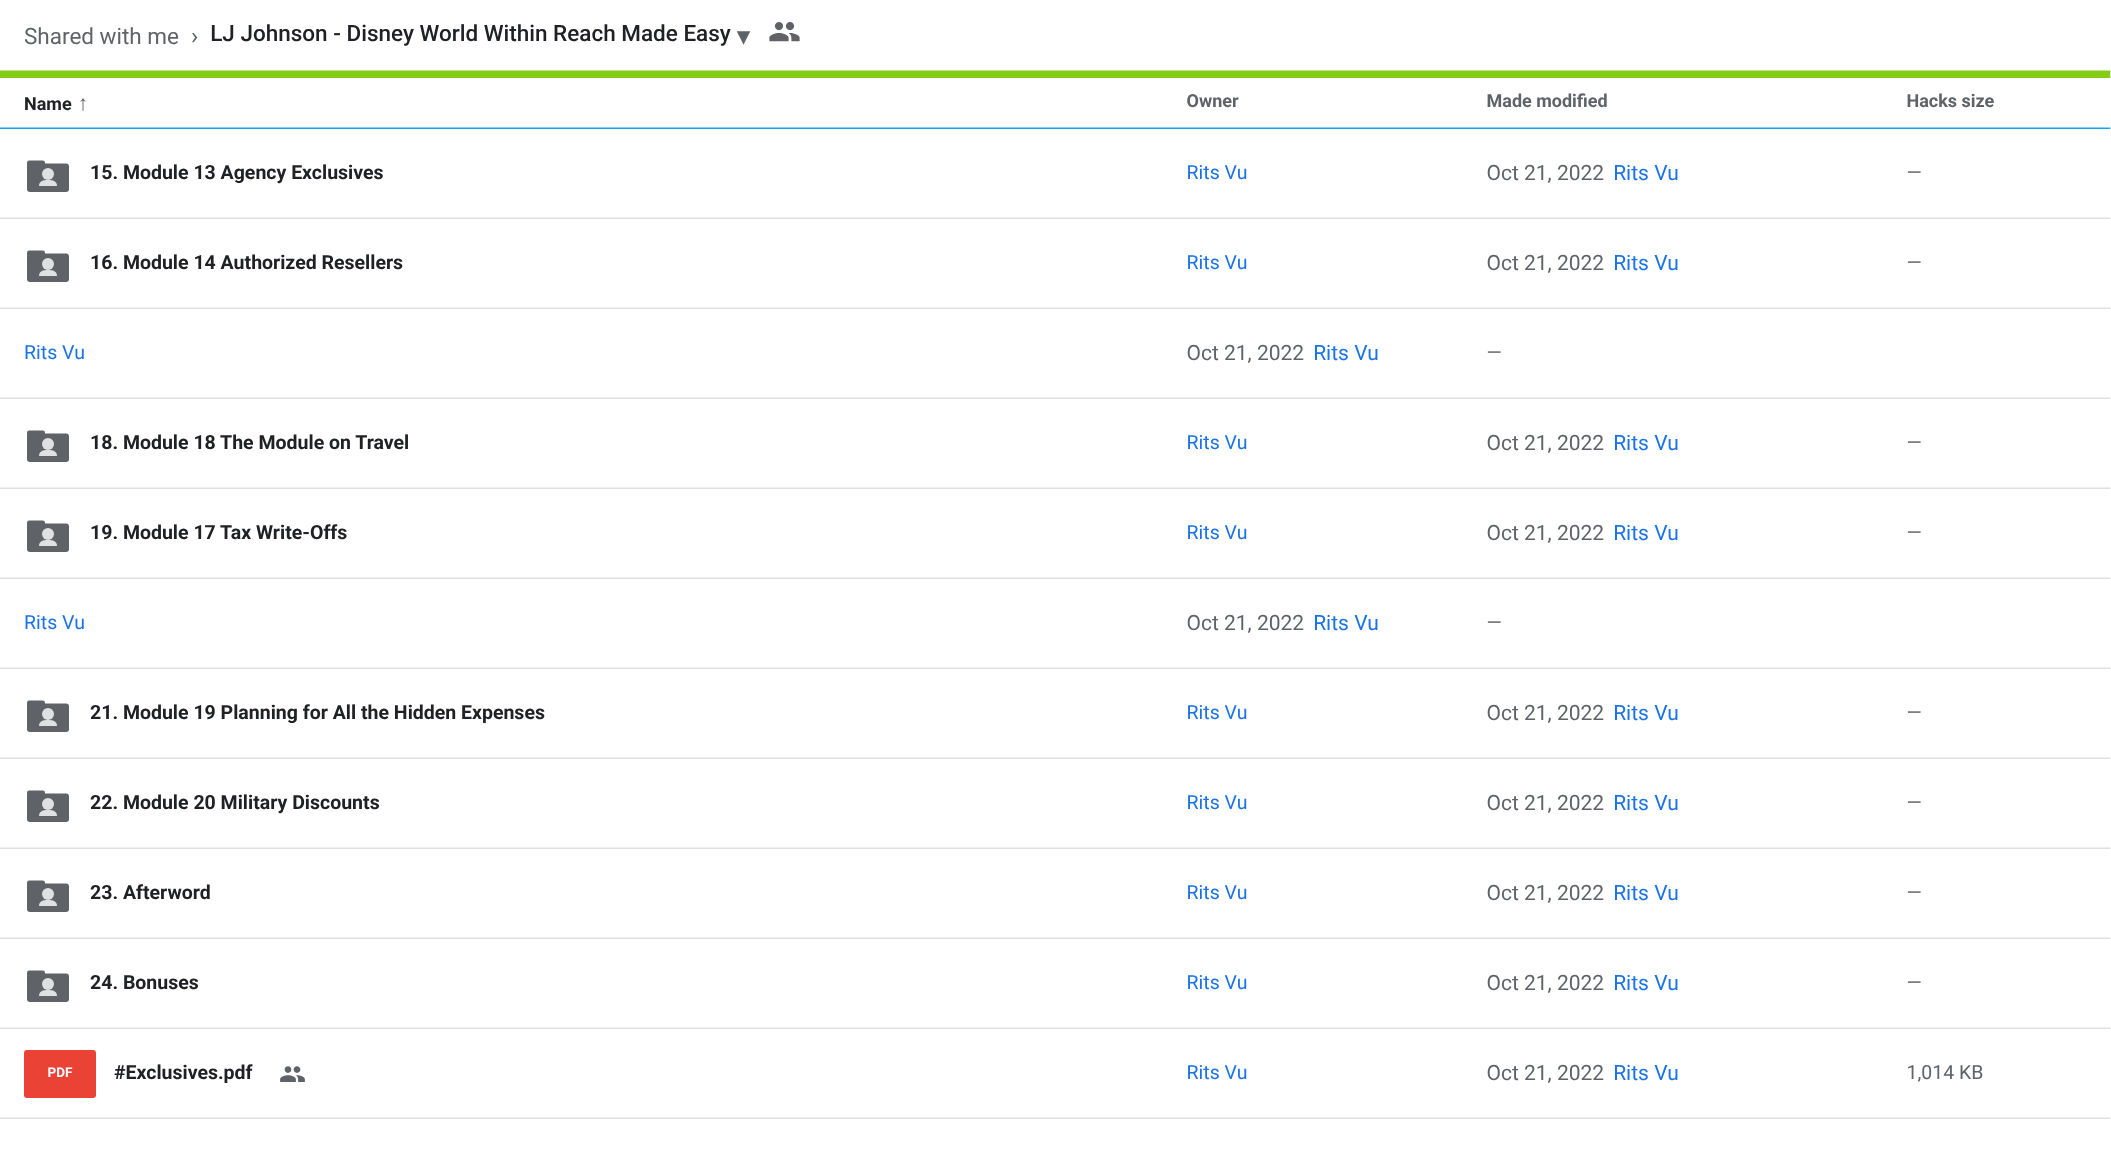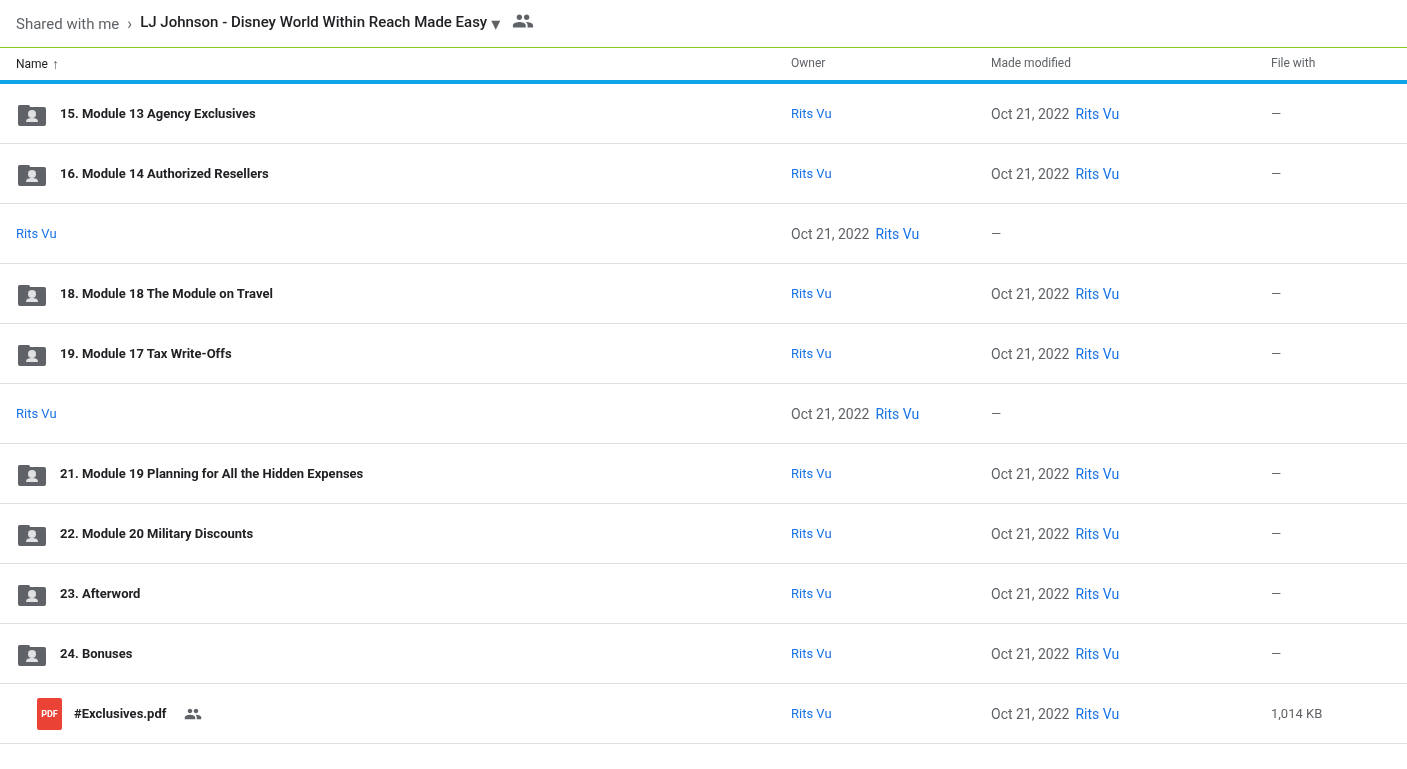--- a/index.html
+++ b/index.html
@@ -6,21 +6,21 @@
     body {
       font-family: 'Google Sans', Roboto, Arial, sans-serif;
       font-size: 14px;
       color: #202124;
       background: #fff;
     }
     .header {
       display: flex;
       align-items: center;
       padding: 10px 16px;
-      border-bottom: 1px solid #84cc16;
+      border-bottom: 5px solid #84cc16;
       gap: 8px;
     }
     .breadcrumb-shared {
       color: #5f6368;
       font-size: 15px;
       cursor: pointer;
     }
     .chevron {
       color: #5f6368;
       font-size: 16px;
@@ -43,24 +43,24 @@
       margin-left: 4px;
       cursor: pointer;
     }
     .table-container {
       padding: 0;
     }
     .table-header {
       display: grid;
       grid-template-columns: 1fr 200px 280px 120px;
       padding: 8px 16px;
-      border-bottom: 4px solid #0ea5e9;
+      border-bottom: 1px solid #0ea5e9;
       color: #5f6368;
       font-size: 12px;
-      font-weight: 400;
+      font-weight: 700;
     }
     .table-header .col-name {
       display: flex;
       align-items: center;
       gap: 4px;
       cursor: pointer;
       color: #202124;
     }
     .sort-icon {
       font-size: 14px;
@@ -102,32 +102,31 @@
       font-size: 14px;
       color: #5f6368;
     }
     .modified-date { color: #5f6368; }
     .modified-by { color: #1a73e8; }
     .filesize-cell {
       font-size: 13px;
       color: #5f6368;
     }
     .pdf-icon {
-      width: 25px;
+      width: 48px;
       height: 32px;
       background: #ea4335;
       color: white;
       font-size: 9px;
       font-weight: 700;
       display: flex;
       align-items: center;
       justify-content: center;
       border-radius: 2px;
       flex-shrink: 0;
-      margin-left: 21px;
     }
     .shared-badge {
       display: inline-flex;
       align-items: center;
       margin-left: 6px;
       color: #5f6368;
       font-size: 16px;
     }
   </style>
 </head>
@@ -148,21 +147,21 @@
 </div>
 
 <div class="table-container">
   <div class="table-header">
     <div class="col-name">
       <span>Name</span>
       <span class="sort-icon">↑</span>
     </div>
     <div>Owner</div>
     <div>Made modified</div>
-    <div>File with</div>
+    <div>Hacks size</div>
   </div>
 
   <div id="table-body">
       <div class="table-row">
         <div class="col-name-cell">
           <div class="folder-icon"><svg width="32" height="32" viewBox="0 0 32 32" xmlns="http://www.w3.org/2000/svg">
       <rect x="2" y="9" width="28" height="19" rx="2" fill="#5f6368"></rect>
       <rect x="2" y="7" width="12" height="4" rx="1.5" fill="#5f6368"></rect>
       <circle cx="16" cy="16" r="4" fill="white" opacity="0.8"></circle>
       <path d="M10 24c0-3.31 2.69-4 6-4s6 .69 6 4" fill="white" opacity="0.8"></path>

